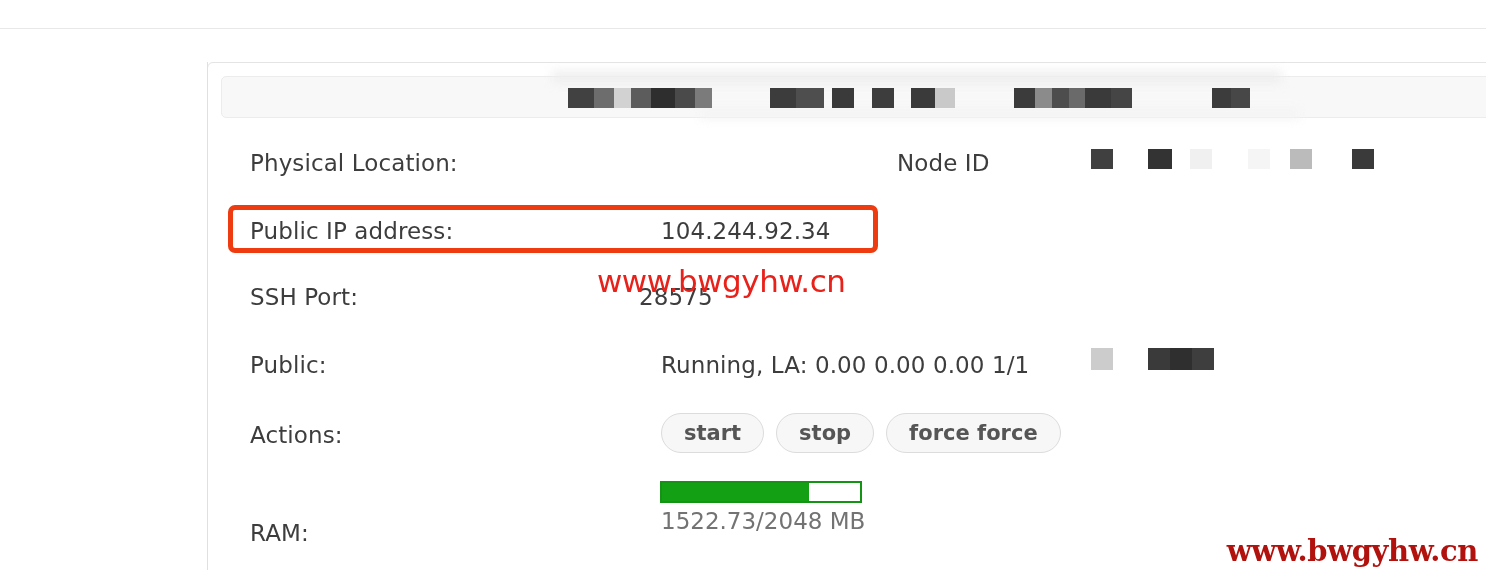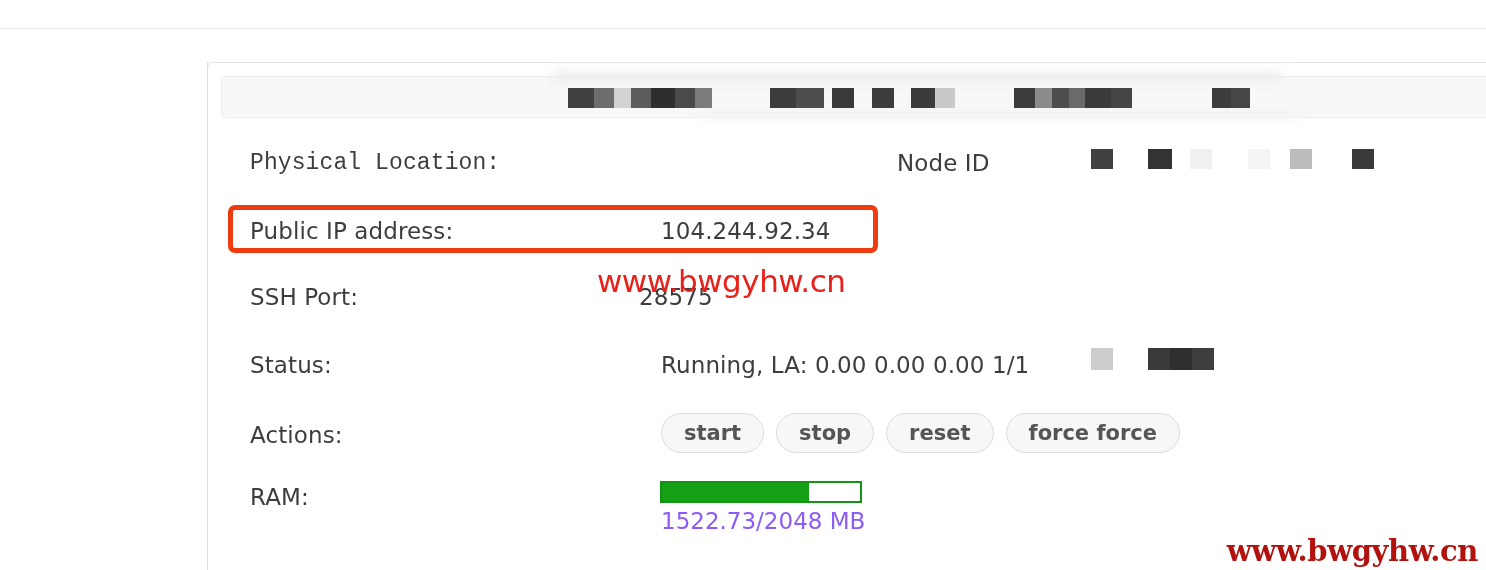--- a/index.html
+++ b/index.html
@@ -146,21 +146,21 @@
   }
   .meter-fill {
     height: 100%;
     background: #14a014;
   }
   .meter-text {
     position: absolute;
     left: 661px;
     top: 508px;
     font-size: 23px;
-    color: #8b5cf6;
+    color: #737373;
     white-space: nowrap;
   }
 
   
   .wm-inline {
     position: absolute;
     left: 597px;
     top: 263px;
     font-family: "DejaVu Sans", "Liberation Sans", sans-serif;
     font-size: 31px;
@@ -243,21 +243,21 @@
     <span style="width:13%;background:#6a6a6a"></span>
     <span style="width:22%;background:#3a3a3a"></span>
     <span style="width:18%;background:#454545"></span>
   </div>
 
   <div class="mosaic" style="left:1212px; top:88px; width:38px; height:20px;">
     <span style="width:50%;background:#3c3c3c"></span>
     <span style="width:50%;background:#474747"></span>
   </div>
 
-  <div class="label" style="left:250px; top:150px;font-family:Liberation Mono, monospace;">Physical Location:</div>
+  <div class="label" style="left:250px; top:150px;">Physical Location:</div>
   <div class="value" style="left:897px; top:150px;">Node ID</div>
 
   <div class="mosaic" style="left:1091px; top:149px; width:22px; height:20px;">
     <span style="width:100%;background:#404040"></span>
   </div>
   <div class="mosaic" style="left:1148px; top:149px; width:24px; height:20px;">
     <span style="width:100%;background:#333333"></span>
   </div>
   <div class="mosaic" style="left:1190px; top:149px; width:22px; height:20px;">
     <span style="width:100%;background:#f0f0f0"></span>
@@ -273,42 +273,41 @@
   </div>
 
   <div class="label" style="left:250px; top:218px;">Public IP address:</div>
   <div class="value" style="left:661px; top:218px;">104.244.92.34</div>
   <div class="redbox"></div>
 
   <div class="label" style="left:250px; top:284px;">SSH Port:</div>
   <div class="value" style="left:639px; top:284px;">28575</div>
   <div class="wm-inline">www.bwgyhw.cn</div>
 
-  <div class="label" style="left:250px; top:352px;">Status:</div>
+  <div class="label" style="left:250px; top:352px;">Public:</div>
   <div class="value" style="left:661px; top:352px;">Running, LA: 0.00 0.00 0.00 1/1</div>
 
   <div class="mosaic" style="left:1091px; top:348px; width:22px; height:22px;">
     <span style="width:100%;background:#cccccc"></span>
   </div>
   <div class="mosaic" style="left:1148px; top:348px; width:66px; height:22px;">
     <span style="width:34%;background:#3a3a3a"></span>
     <span style="width:33%;background:#2f2f2f"></span>
     <span style="width:33%;background:#3e3e3e"></span>
   </div>
 
   <div class="label" style="left:250px; top:422px;">Actions:</div>
 
   <div class="actions">
     <div class="btn">start</div>
     <div class="btn">stop</div>
-    <div class="btn">reset</div>
     <div class="btn">force force</div>
   </div>
 
-  <div class="label" style="left:250px; top:484px;">RAM:</div>
+  <div class="label" style="left:250px; top:520px;">RAM:</div>
 
   <div class="meter">
     <div class="meter-fill" style="width: 74%; background: rgb(20, 160, 20);"></div>
   </div>
   <div class="meter-text">1522.73/2048 MB</div>
 
   <div class="wm-corner">
     <div class="wm-url">www.bwgyhw.cn</div>
   </div>
 

